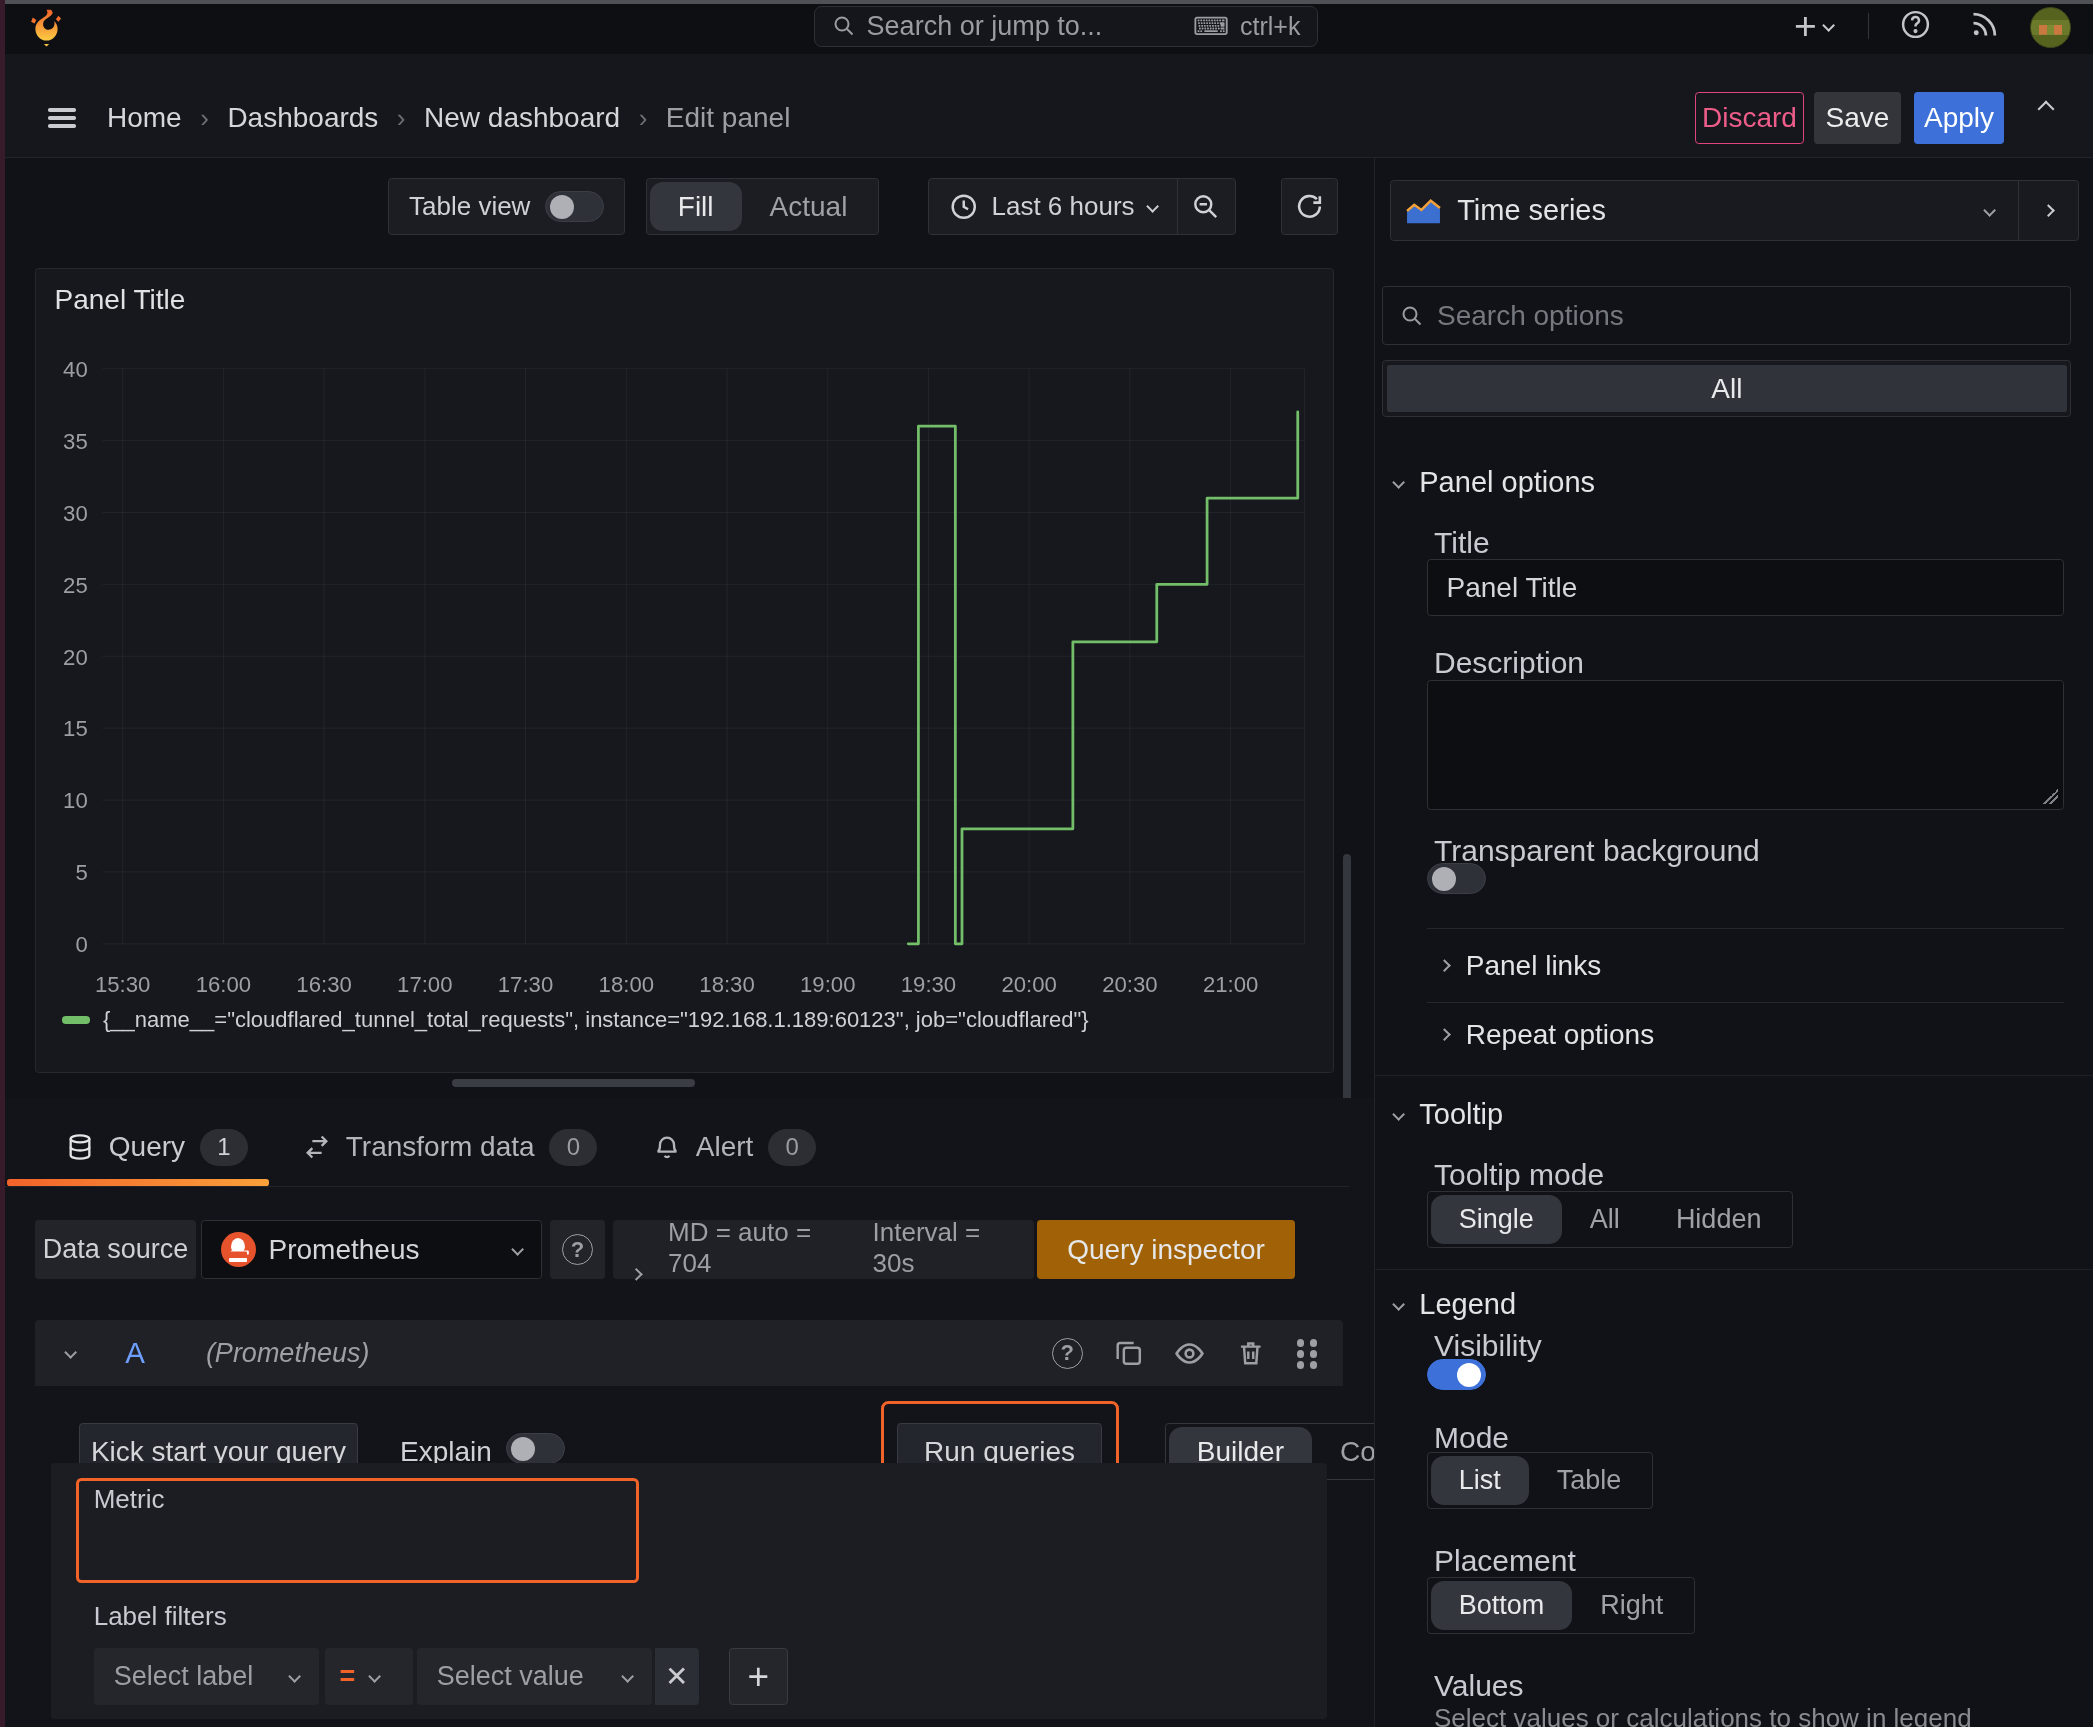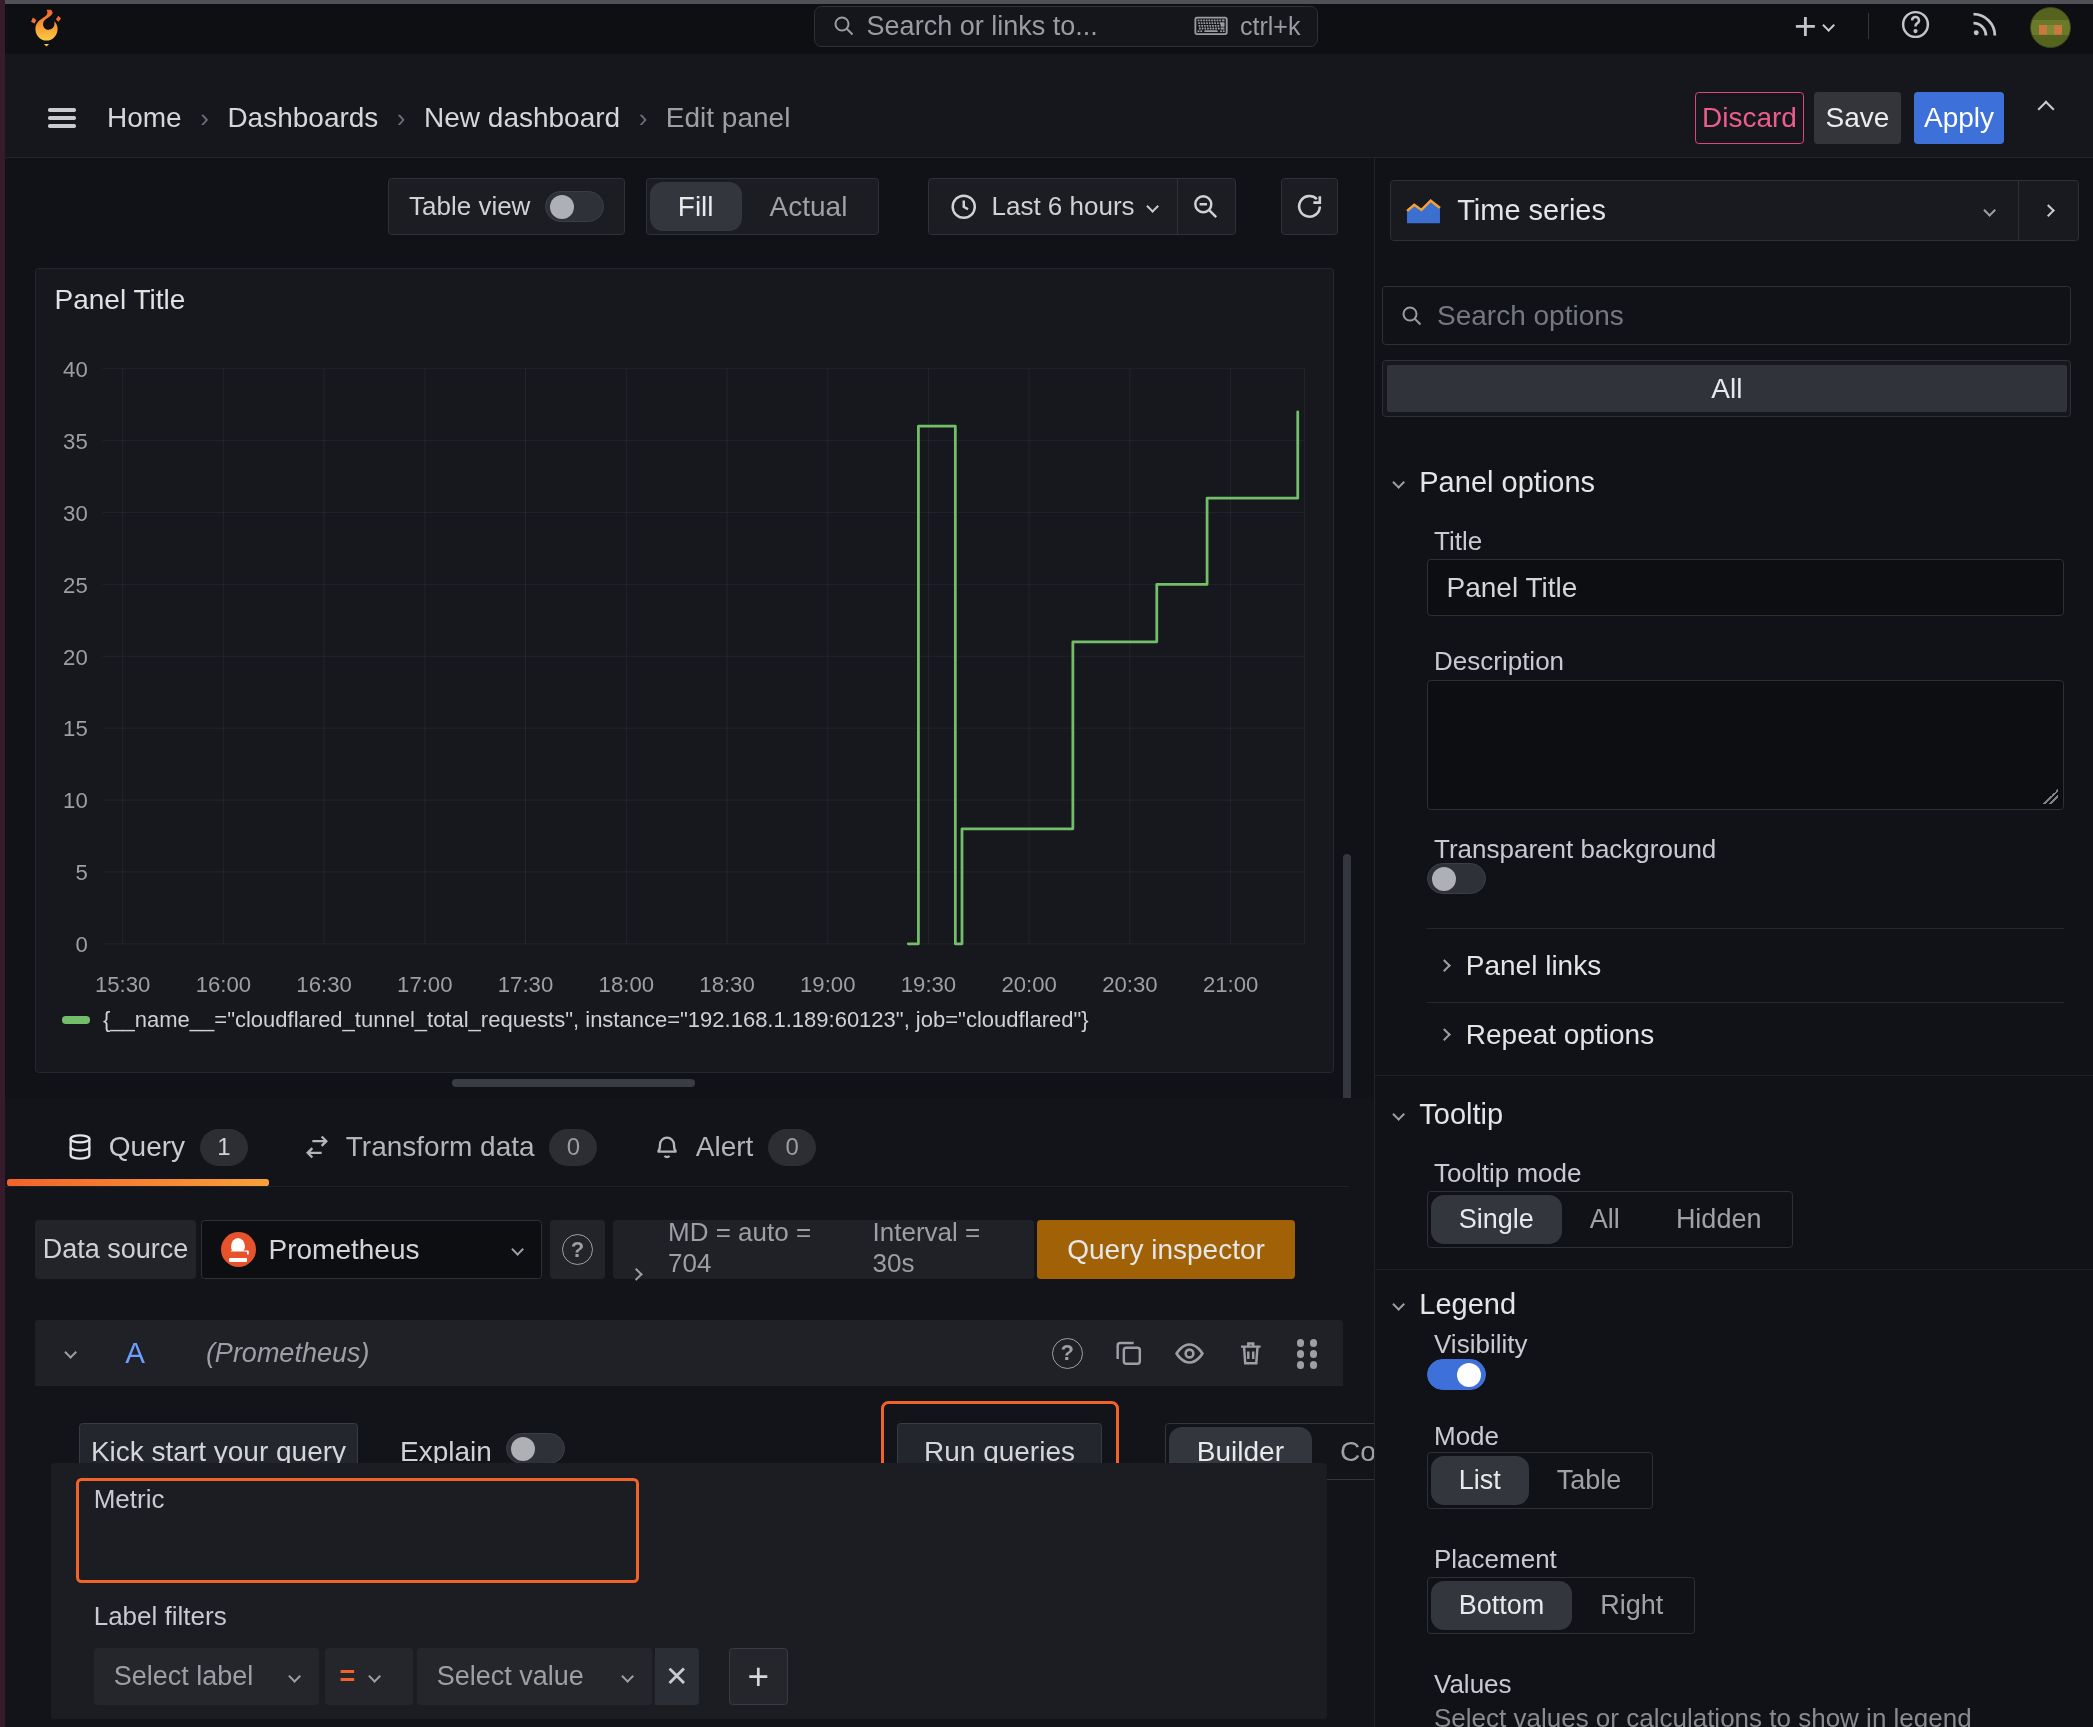--- a/index.html
+++ b/index.html
@@ -167,21 +167,21 @@
   #viz-select .vname { flex:1; font-size:29px; color:#e3e4e6; margin-left:16.6px; }
   #viz-select .vdiv { width:0.9px; height:100%; background:#2e3036; margin-left:24px; }
   #viz-select .open { width:59px; display:flex; justify-content:center; }
   #opt-search { left:7.4px; top:128px; width:689px; height:59px; border:0.9px solid #2e3036; border-radius:3.7px;
     display:flex; align-items:center; padding:0 16.6px; gap:13px; color:#75787f; font-size:28px; }
   #opt-tabs { left:7.4px; top:202px; width:689px; height:57px; border:0.9px solid #2e3036; border-radius:3.7px;
     background:#16181d; display:flex; padding:3.7px; }
   #opt-tabs .otab { flex:1; display:flex; align-items:center; justify-content:center; font-size:28px; color:#9d9fa5; border-radius:2.8px; }
   #opt-tabs .otab.on { background:#30333a; color:#e8e9eb; }
   .sec-head { display:flex; align-items:center; gap:16.6px; font-size:29px; color:#e3e4e6; font-weight:500; }
-  .f-label { font-size:26px; color:#c9cad1; }
+  .f-label { font-size:30px; color:#c9cad1; }
   .f-desc { font-size:26px; color:#898b91; }
   .input-like { background:#0d0e12; border:0.9px solid #2e3036; border-radius:3.7px;
     display:flex; align-items:center; padding:0 18.5px; font-size:28px; color:#d5d6d9; }
   #desc-textarea { align-items:flex-start; position:relative; }
   #desc-textarea .resize { position:absolute; right:5.5px; bottom:5.5px; width:14.8px; height:14.8px;
     background:linear-gradient(135deg, transparent 0 50%, #7d8087 50% 57%, transparent 57% 70%, #7d8087 70% 78%, transparent 78%); }
   .hdiv { height:0.9px; background:#26272d; }
   .segmented { display:inline-flex; border:0.9px solid #2e3036; border-radius:3.7px; padding:2.8px; height:57px; }
   .segmented .seg { font-size:27px; }
 
@@ -203,21 +203,21 @@
       </defs>
     <path fill="url(#glog)" d="M24 1c3 5-1 8-5 10-5 3-8 7-8 12 0 8 6 14 13 14s13-6 13-14c0-4-2-7-4-9 1 4 0 9-5 10-4 1-8-2-8-6 0-4 3-6 6-8 5-3 7-6 3-9z"></path>
     <path fill="url(#glog)" d="M8 10l4 3-2 4-4-2zM38 8l-3 4 3 3 3-4zM24 44l-3-3h6z"></path>
   </svg>
 </div>
 <div class="abs row" id="searchbox">
   <svg width="24" height="24" viewBox="0 0 24 24" fill="none" stroke="#9a9ca2" stroke-width="2">
     <circle cx="10" cy="10" r="6.5"></circle>
       <path d="M15 15l5.5 5.5"></path>
   </svg>
-  <span class="ph">Search or links to...</span>
+  <span class="ph">Search or jump to...</span>
   <span class="kbd-hint">⌨</span>
   <span class="kbd-hint">ctrl+k</span>
 </div>
 <div class="abs row" id="plus-group">
   <span class="plus">+</span>
   <span class="chev sm down light"></span>
 </div>
 <div class="abs" id="top-divider"></div>
 <div class="abs icon-btn" id="help-btn">
   <svg width="33" height="33" viewBox="0 0 24 24" fill="none" stroke="#c3c4c9" stroke-width="1.8">

